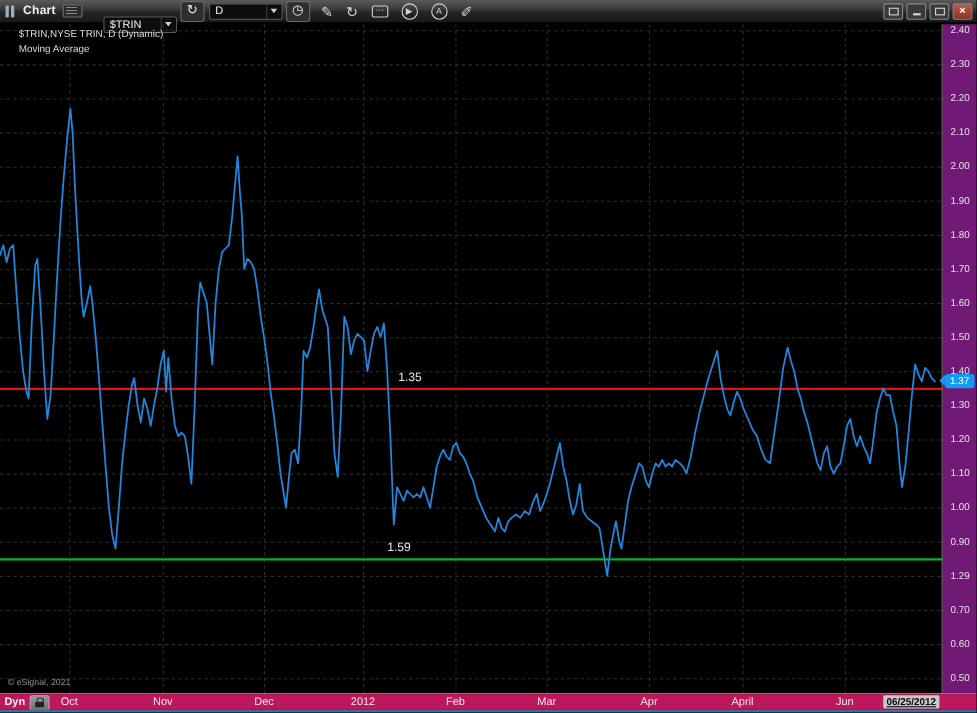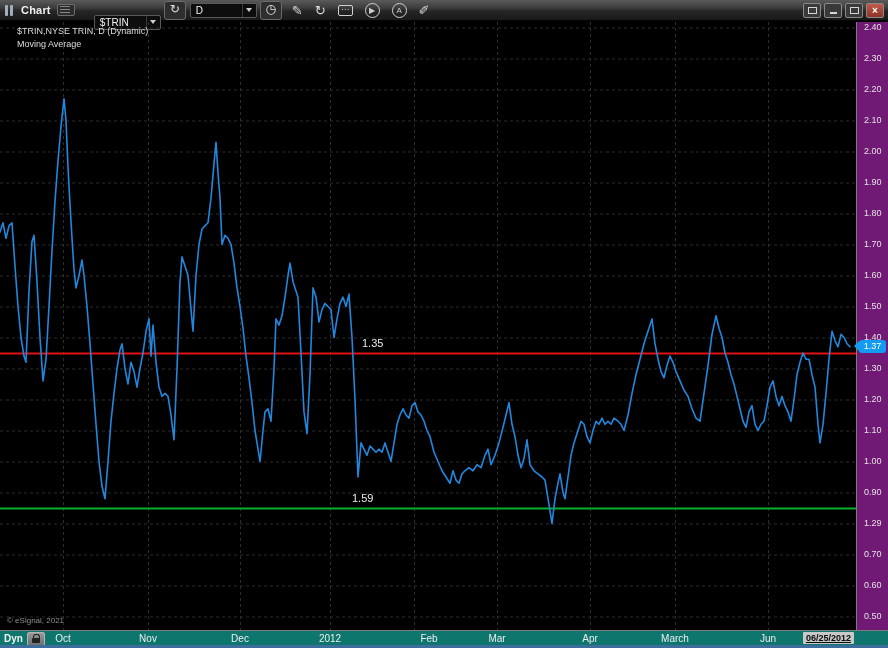--- a/index.html
+++ b/index.html
@@ -42,21 +42,21 @@
 
   
   .yaxis{position:absolute;left:857px;top:22px;width:31px;height:608px;background:#701a75;}
   .ylab{position:absolute;left:7px;color:#e2e2e2;font-size:9px;}
   .price-tag{position:absolute;left:859px;width:27px;height:13px;border-radius:3px;background:var(--tag,#18a0f0);
              color:#fff;font-size:9px;font-weight:normal;text-align:center;line-height:13px;}
   .price-tag::before{content:"";position:absolute;left:-5px;top:1px;width:0;height:0;
              border-top:5.5px solid transparent;border-bottom:5.5px solid transparent;border-right:5px solid var(--tag,#18a0f0);}
 
   
-  .xaxis{position:absolute;left:0;top:631px;width:888px;height:14px;background:#0f766e;}
+  .xaxis{position:absolute;left:0;top:631px;width:888px;height:14px;background:#be185d;}
   .xlab{position:absolute;top:2px;transform:translateX(-50%);color:#ececec;font-size:10px;font-weight:normal;text-align:center;}
   .datebox{position:absolute;right:34px;top:1px;background:#c8c8c8;color:#0a0a0a;font-size:9px;font-weight:bold;padding:1px 3px;border-radius:1px;text-decoration:underline;}
   .dyn{position:absolute;left:4px;top:2px;color:#f2f2f2;font-size:10px;font-weight:bold;}
   .lockbtn{position:absolute;left:27px;top:1px;width:16px;height:12px;background:linear-gradient(#9a9a9a,#6e6e6e);
            border:1px solid #b5b5b5;border-radius:2px;cursor:pointer;}
   .lockbtn .shackle{position:absolute;left:5px;top:1px;width:5px;height:4px;border:1px solid #222;border-bottom:none;border-radius:3px 3px 0 0;}
   .lockbtn .bod{position:absolute;left:4px;top:5px;width:8px;height:5px;background:#222;border-radius:1px;}
   .bottom-strip{position:absolute;left:0;top:645px;width:888px;height:3px;background:#3c6d9c;}
 </style>
 </head>
@@ -216,20 +216,20 @@
     <span class="dyn">Dyn</span>
     <span class="lockbtn">
       <span class="shackle"></span>
         <span class="bod"></span>
     </span>
     <span class="datebox">06/25/2012</span>
   <div class="xlab" style="left: 63px;">Oct</div>
       <div class="xlab" style="left: 148px;">Nov</div>
       <div class="xlab" style="left: 240px;">Dec</div>
       <div class="xlab" style="left: 330px;">2012</div>
-      <div class="xlab" style="left: 414px; margin-left: 15px;">Feb</div>
+      <div class="xlab" style="left: 414px;">Feb</div>
       <div class="xlab" style="left: 497px;">Mar</div>
       <div class="xlab" style="left: 590px;">Apr</div>
-      <div class="xlab" style="left: 675px;">March</div>
+      <div class="xlab" style="left: 675px;">April</div>
       <div class="xlab" style="left: 768px;">Jun</div>
     </div>
   <div class="bottom-strip"></div>
 </div>
 
 </body></html>

